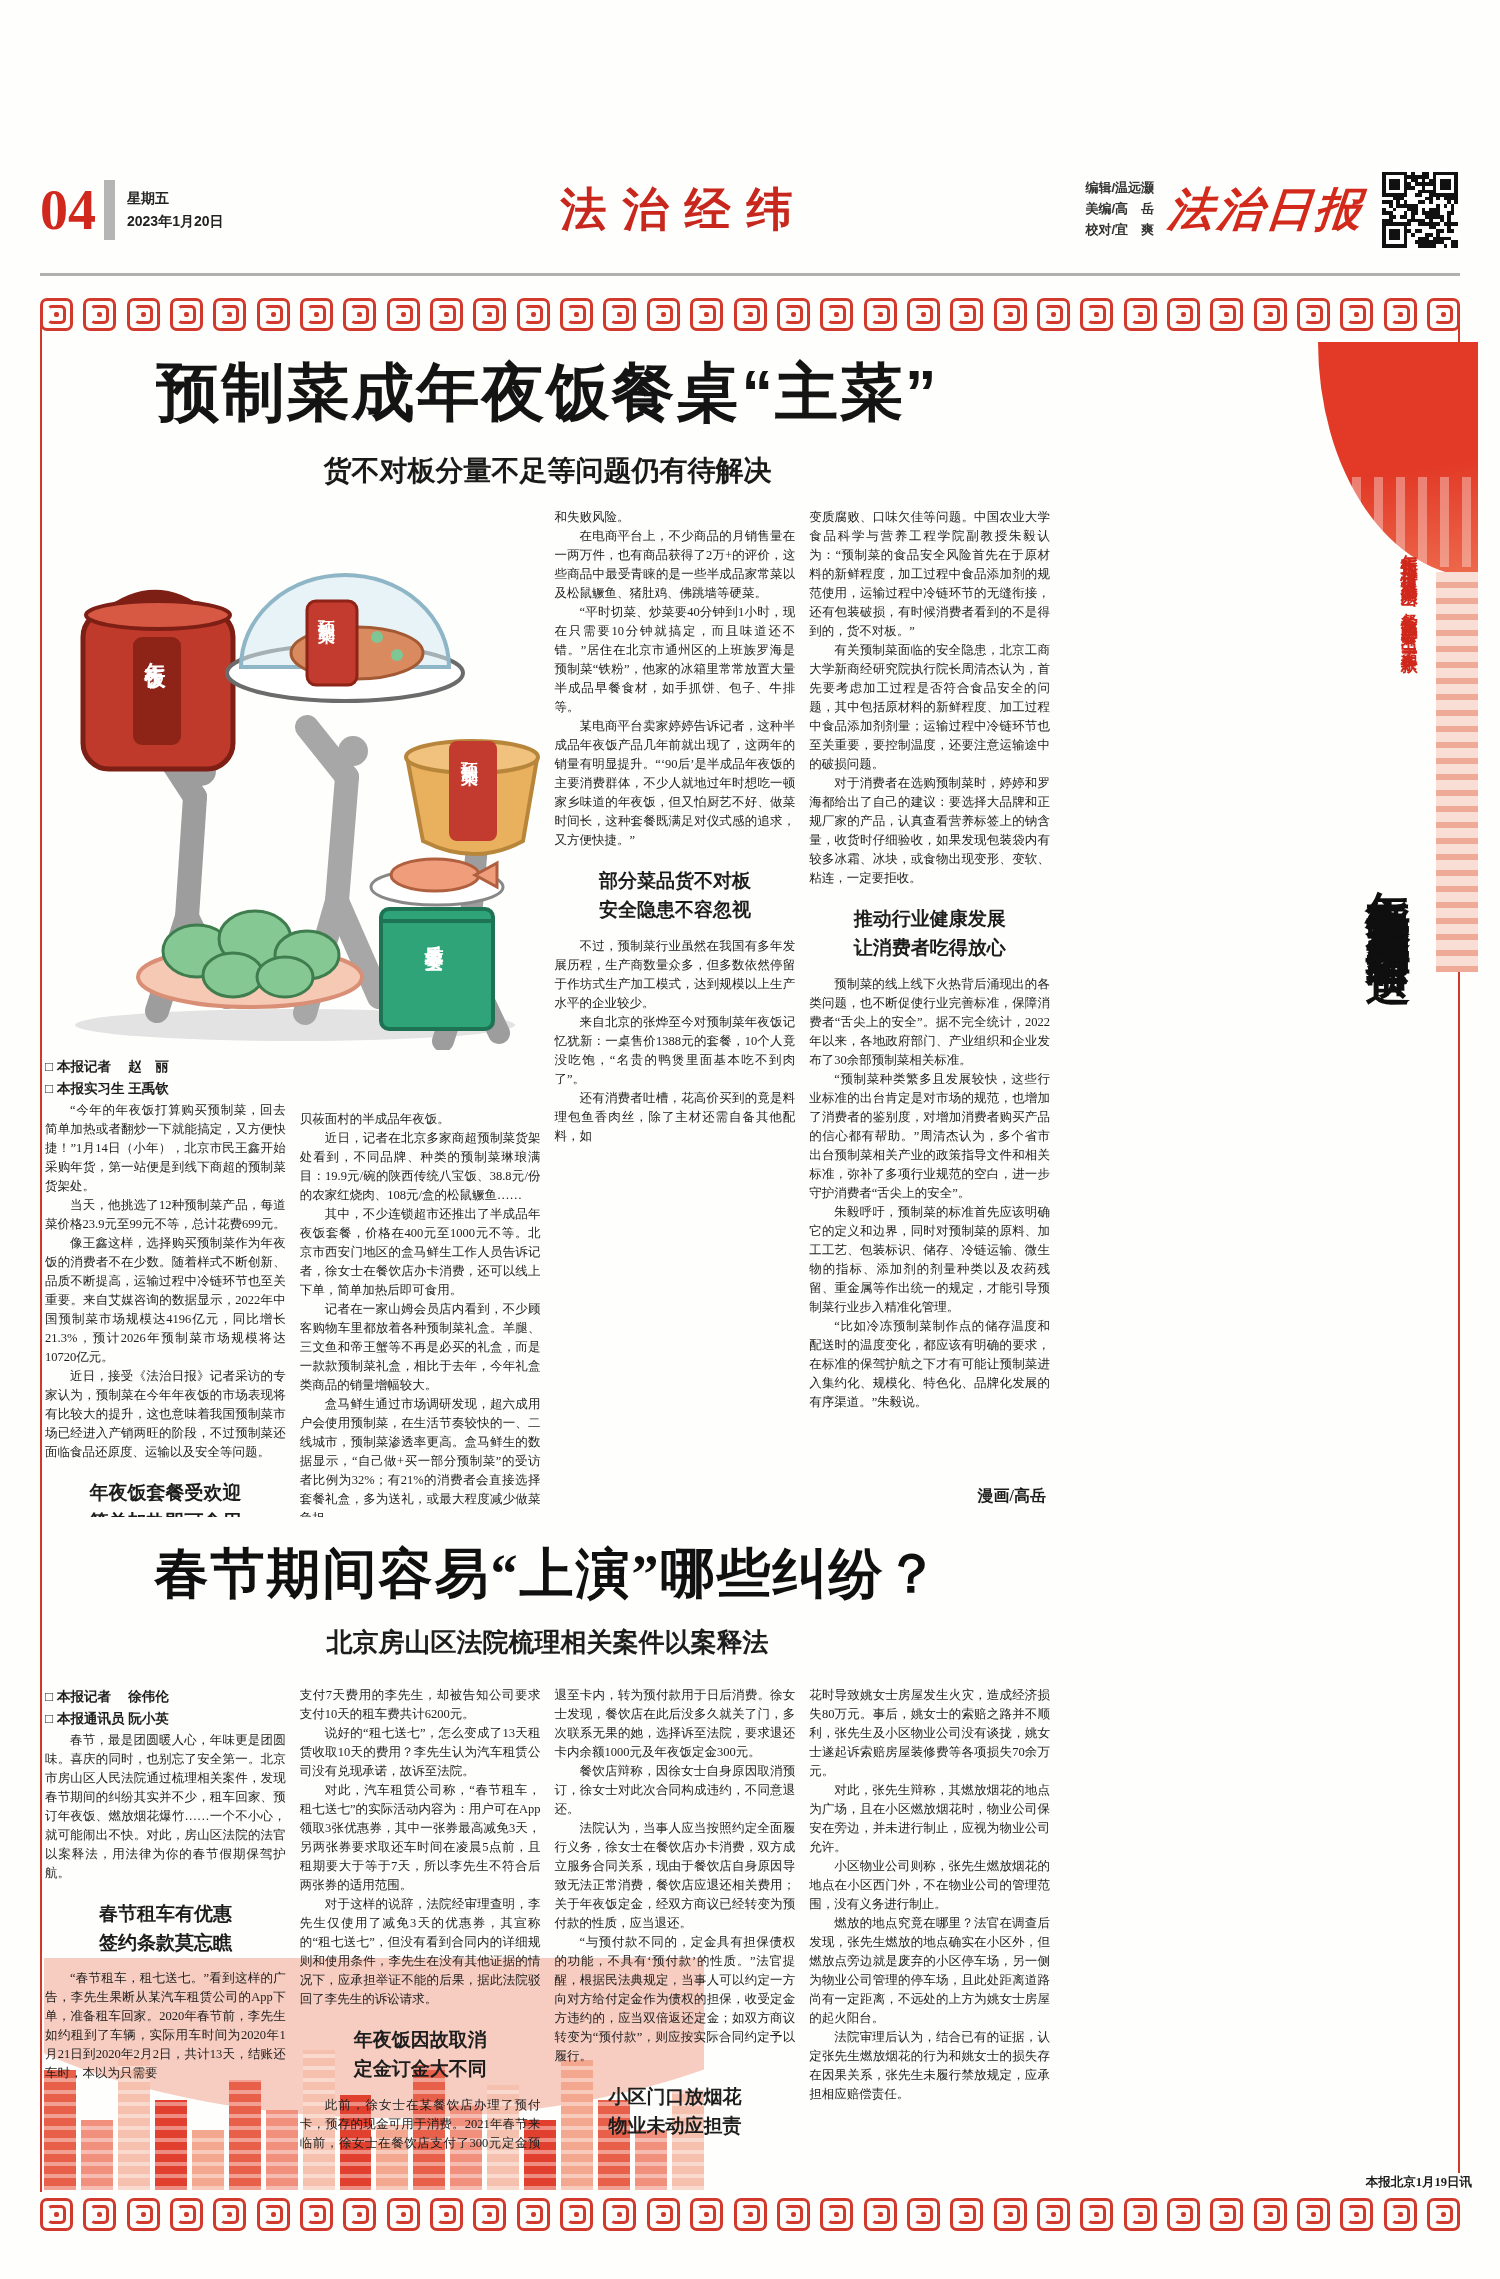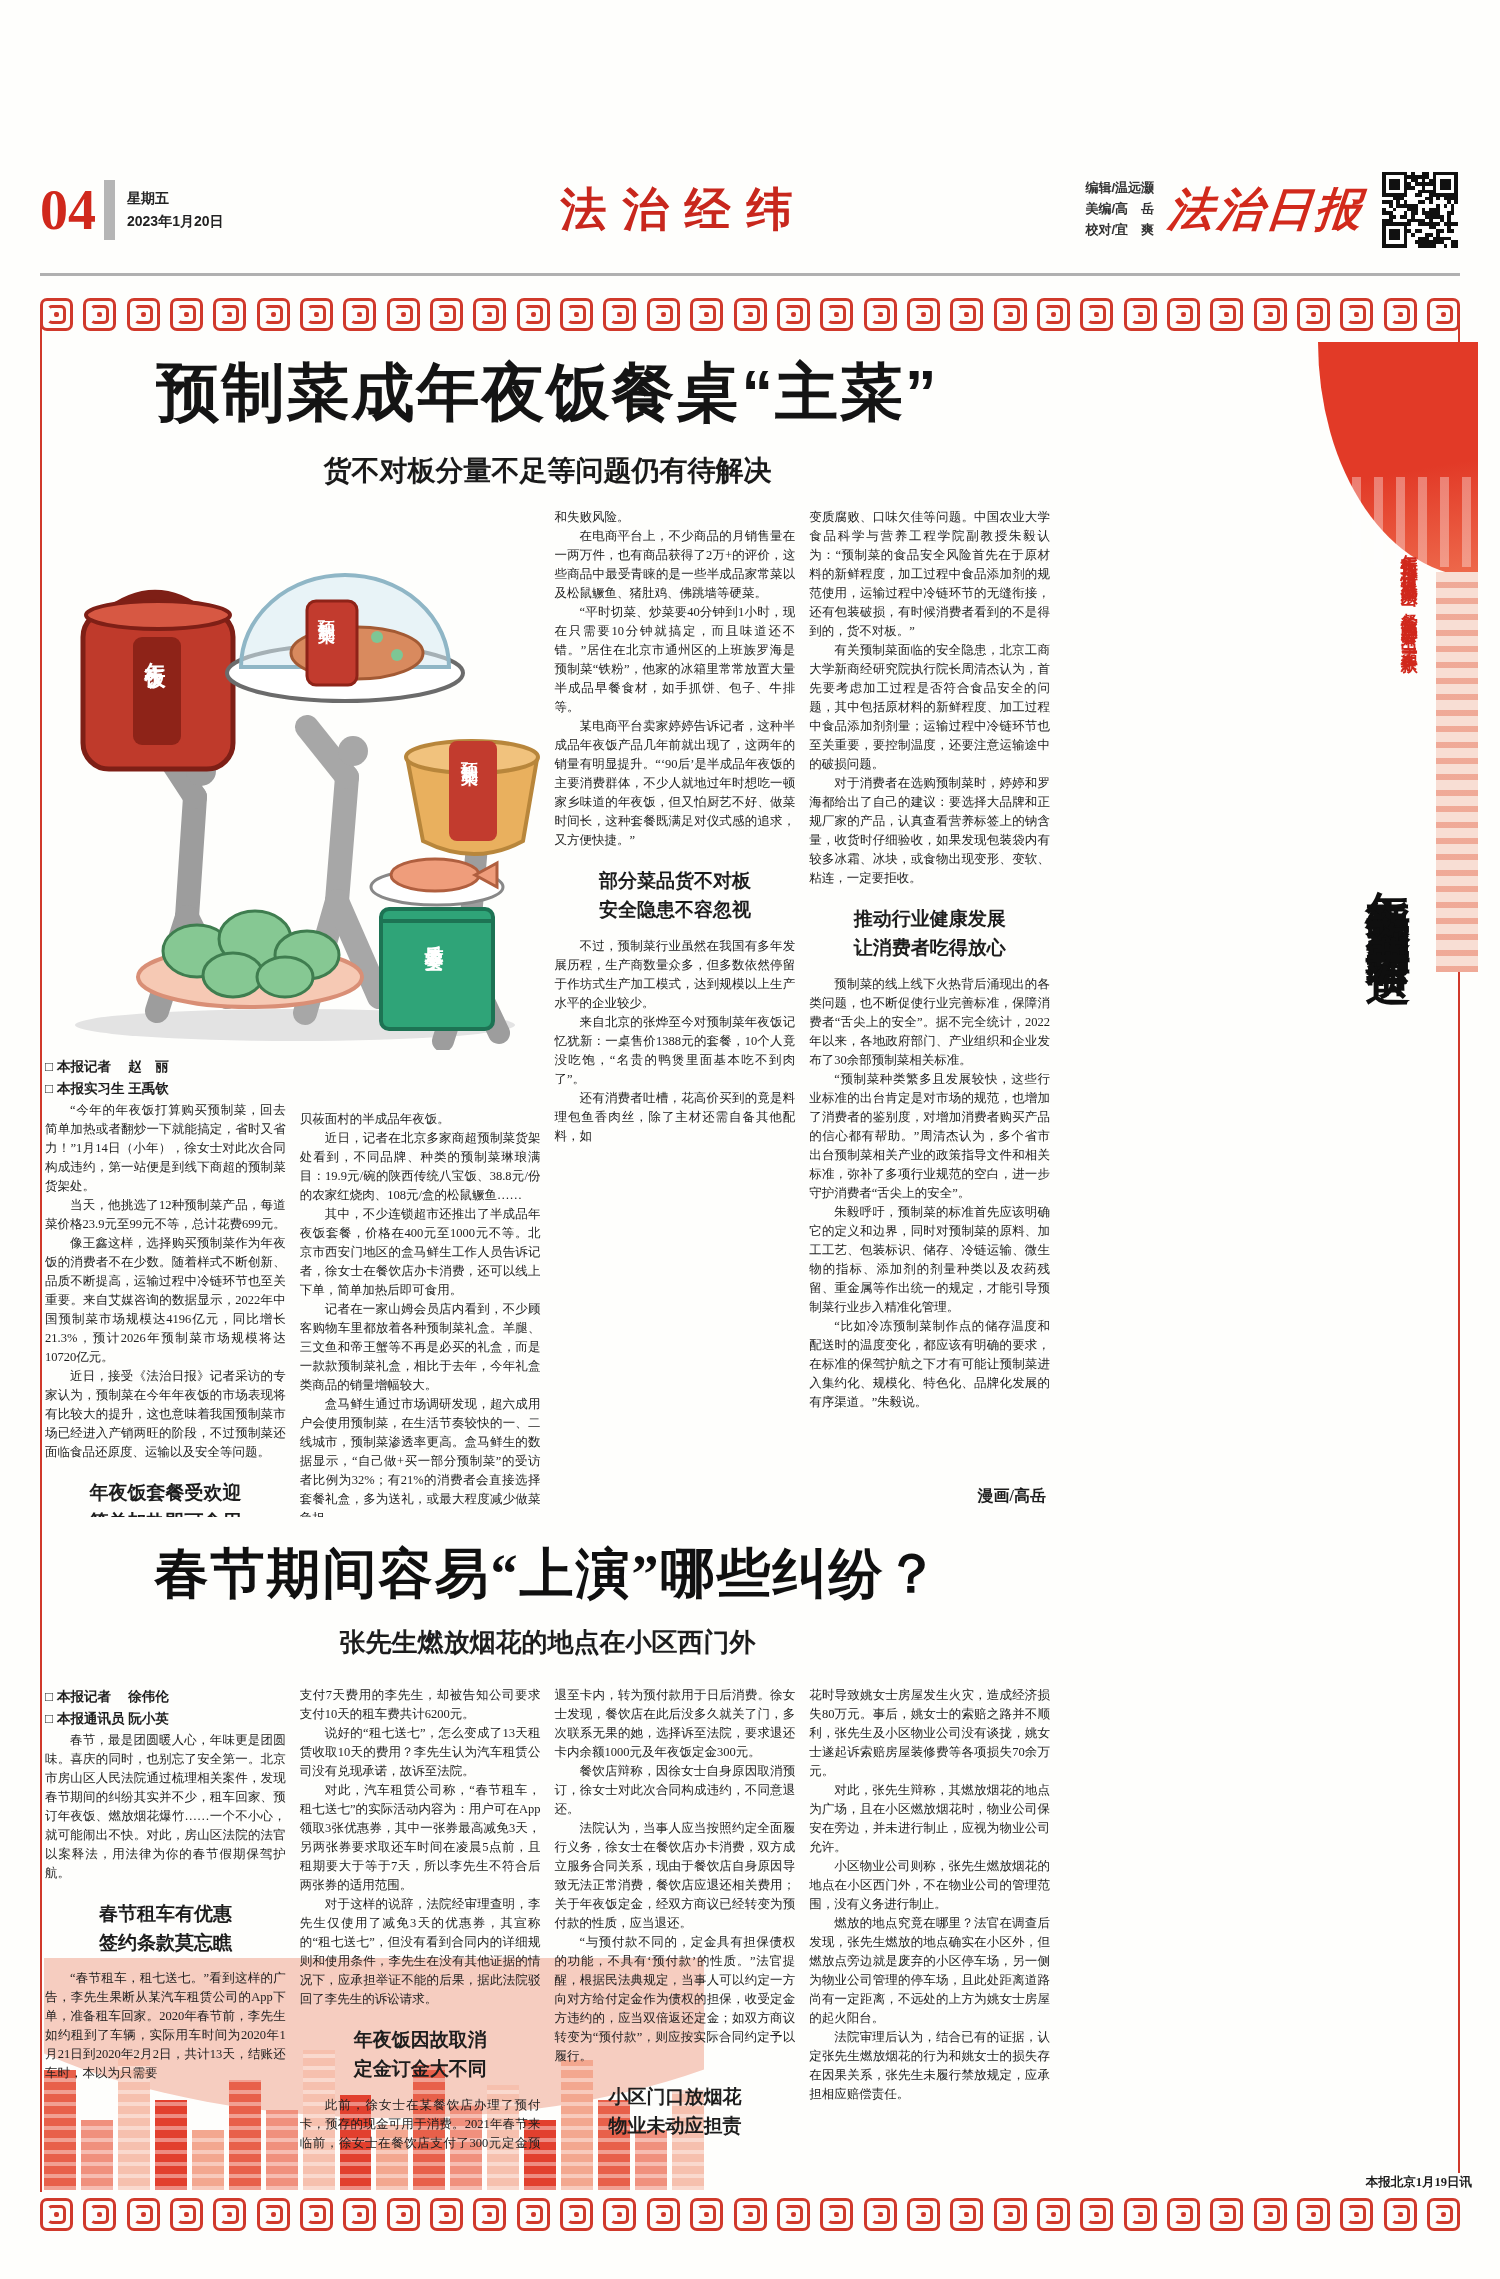--- a/index.html
+++ b/index.html
@@ -671,21 +671,21 @@
   <div class="vlabel" style="left:270px;top:62px;font-size:17px;">预制菜</div>
   <div class="vlabel" style="left:413px;top:204px;font-size:17px;">预制菜</div>
   <div class="vlabel" style="left:376px;top:384px;font-size:19px;">质量安全</div>
 </div>
 
 <div class="maincols">
   <div class="mcol">
       <div class="sp1"></div>
       <div class="it-by">□ 本报记者　 赵　丽</div>
       <div class="it-by">□ 本报实习生 王禹钦</div>
-      <div class="it-p">“今年的年夜饭打算购买预制菜，回去简单加热或者翻炒一下就能搞定，省时又省力！”1月14日（小年），徐女士对此次合同构成违约，第一站便是到线下商超的预制菜货架处。</div>
+      <div class="it-p">“今年的年夜饭打算购买预制菜，回去简单加热或者翻炒一下就能搞定，又方便快捷！”1月14日（小年），北京市民王鑫开始采购年货，第一站便是到线下商超的预制菜货架处。</div>
       <div class="it-p">当天，他挑选了12种预制菜产品，每道菜价格23.9元至99元不等，总计花费699元。</div>
       <div class="it-p">像王鑫这样，选择购买预制菜作为年夜饭的消费者不在少数。随着样式不断创新、品质不断提高，运输过程中冷链环节也至关重要。来自艾媒咨询的数据显示，2022年中国预制菜市场规模达4196亿元，同比增长21.3%，预计2026年预制菜市场规模将达10720亿元。</div>
       <div class="it-p">近日，接受《法治日报》记者采访的专家认为，预制菜在今年年夜饭的市场表现将有比较大的提升，这也意味着我国预制菜市场已经进入产销两旺的阶段，不过预制菜还面临食品还原度、运输以及安全等问题。</div>
       <div class="it-h">年夜饭套餐受欢迎
 简单加热即可食用</div>
     </div>
   <div class="mcol">
       <div class="sp2"></div>
       <div class="it-pc">贝莜面村的半成品年夜饭。</div>
       <div class="it-p">近日，记者在北京多家商超预制菜货架处看到，不同品牌、种类的预制菜琳琅满目：19.9元/碗的陕西传统八宝饭、38.8元/份的农家红烧肉、108元/盒的松鼠鳜鱼……</div>
@@ -713,21 +713,21 @@
       <div class="it-p">预制菜的线上线下火热背后涌现出的各类问题，也不断促使行业完善标准，保障消费者“舌尖上的安全”。据不完全统计，2022年以来，各地政府部门、产业组织和企业发布了30余部预制菜相关标准。</div>
       <div class="it-p">“预制菜种类繁多且发展较快，这些行业标准的出台肯定是对市场的规范，也增加了消费者的鉴别度，对增加消费者购买产品的信心都有帮助。”周清杰认为，多个省市出台预制菜相关产业的政策指导文件和相关标准，弥补了多项行业规范的空白，进一步守护消费者“舌尖上的安全”。</div>
       <div class="it-p">朱毅呼吁，预制菜的标准首先应该明确它的定义和边界，同时对预制菜的原料、加工工艺、包装标识、储存、冷链运输、微生物的指标、添加剂的剂量种类以及农药残留、重金属等作出统一的规定，才能引导预制菜行业步入精准化管理。</div>
       <div class="it-p">“比如冷冻预制菜制作点的储存温度和配送时的温度变化，都应该有明确的要求，在标准的保驾护航之下才有可能让预制菜进入集约化、规模化、特色化、品牌化发展的有序渠道。”朱毅说。</div>
     </div>
   <div class="mcredit">漫画/高岳</div>
 </div>
 
 <div class="bot">
   <h2>春节期间容易“上演”哪些纠纷？</h2>
-  <div class="botsub">张先生燃放烟花的地点在小区西门外</div>
+  <div class="botsub">北京房山区法院梳理相关案件以案释法</div>
   <div class="botcols">
     <div class="bcol">
         <div class="it-by">□ 本报记者　 徐伟伦</div>
         <div class="it-by">□ 本报通讯员 阮小英</div>
         <div class="it-p">春节，最是团圆暖人心，年味更是团圆味。喜庆的同时，也别忘了安全第一。北京市房山区人民法院通过梳理相关案件，发现春节期间的纠纷其实并不少，租车回家、预订年夜饭、燃放烟花爆竹……一个不小心，就可能闹出不快。对此，房山区法院的法官以案释法，用法律为你的春节假期保驾护航。</div>
         <div class="it-h">春节租车有优惠
 签约条款莫忘瞧</div>
         <div class="it-p">“春节租车，租七送七。”看到这样的广告，李先生果断从某汽车租赁公司的App下单，准备租车回家。2020年春节前，李先生如约租到了车辆，实际用车时间为2020年1月21日到2020年2月2日，共计13天，结账还车时，本以为只需要</div>
       </div>
     <div class="bcol">

